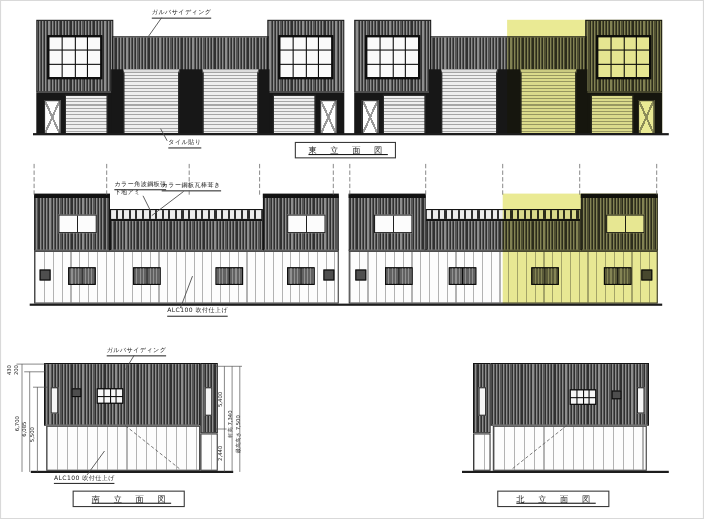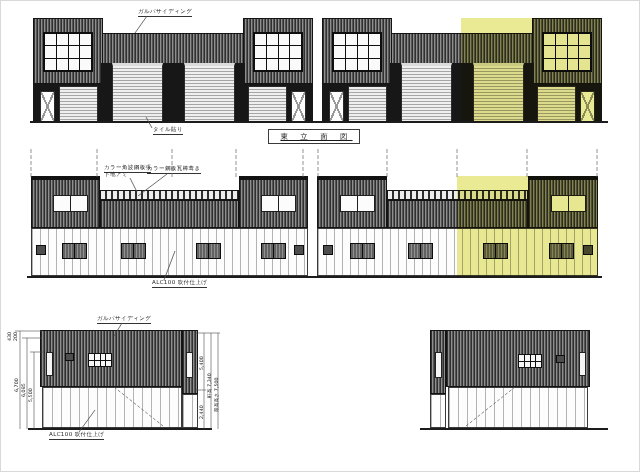--- a/index.html
+++ b/index.html
@@ -210,20 +210,21 @@
         <i></i>
         <i></i>
         <i></i>
         <i></i>
       </div>
     <div class="slot" style="left:146px;top:22px;width:7px;height:26px"></div>
   </div>
   <div class="gline" style="left:28px;top:428px;width:184px"></div>
   <div class="note u" style="left:97px;top:315px">ガルバサイディング</div>
   <div class="note u" style="left:49px;top:431px">ALC100 吹付仕上げ</div>
+  <div class="tbox" style="left:66px;top:446px;width:102px;height:15px">南 立 面 図</div>
 
   <div class="vdim" style="left:7px;top:341px">430</div>
   <div class="vdim" style="left:13px;top:341px">200</div>
   <div class="vdim" style="left:14px;top:392px">6,700</div>
   <div class="vdim" style="left:21px;top:397px">6,085</div>
   <div class="vdim" style="left:28px;top:402px">5,500</div>
   <div class="vdim" style="left:199px;top:370px">5,400</div>
   <div class="vdim" style="left:199px;top:419px">2,440</div>
   <div class="vdim" style="left:206px;top:398px">軒高 7,340</div>
   <div class="vdim" style="left:213px;top:412px">最高高さ 7,500</div>
@@ -241,20 +242,21 @@
         <i></i>
         <i></i>
         <i></i>
         <i></i>
         <i></i>
       </div>
     <div class="wsq" style="left:126px;top:25px;width:9px;height:8px"></div>
     <div class="slot" style="left:149px;top:22px;width:7px;height:24px"></div>
   </div>
   <div class="gline" style="left:420px;top:428px;width:188px"></div>
+  <div class="tbox" style="left:452px;top:446px;width:102px;height:15px">北 立 面 図</div>
 
   <svg class="overlay" width="640" height="472" viewBox="0 0 640 472">
     <g stroke="#4a4a4a" stroke-width="0.8" fill="none">
       <line x1="147" y1="16" x2="135" y2="33"></line>
       <line x1="152" y1="128" x2="146" y2="117"></line>
       <line x1="167" y1="174" x2="138" y2="196"></line>
       <line x1="130" y1="178" x2="137" y2="192"></line>
       <line x1="164" y1="280" x2="175" y2="251"></line>
       <line x1="122" y1="323" x2="114" y2="336"></line>
       <line x1="79" y1="432" x2="95" y2="410"></line>

